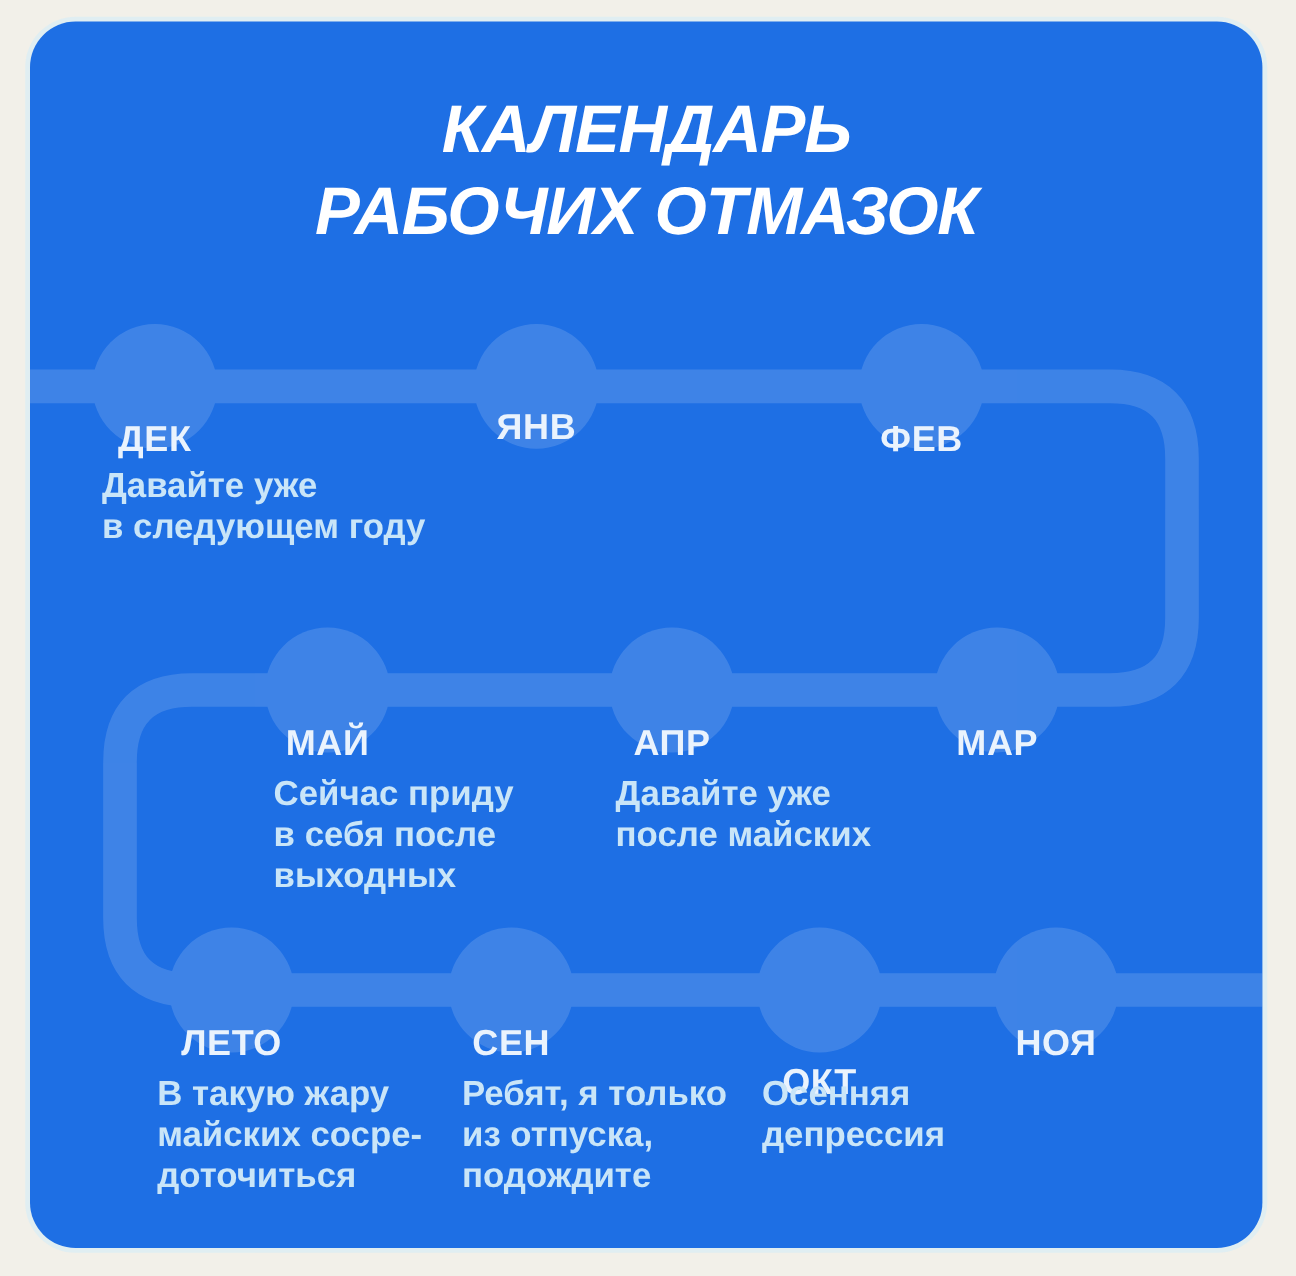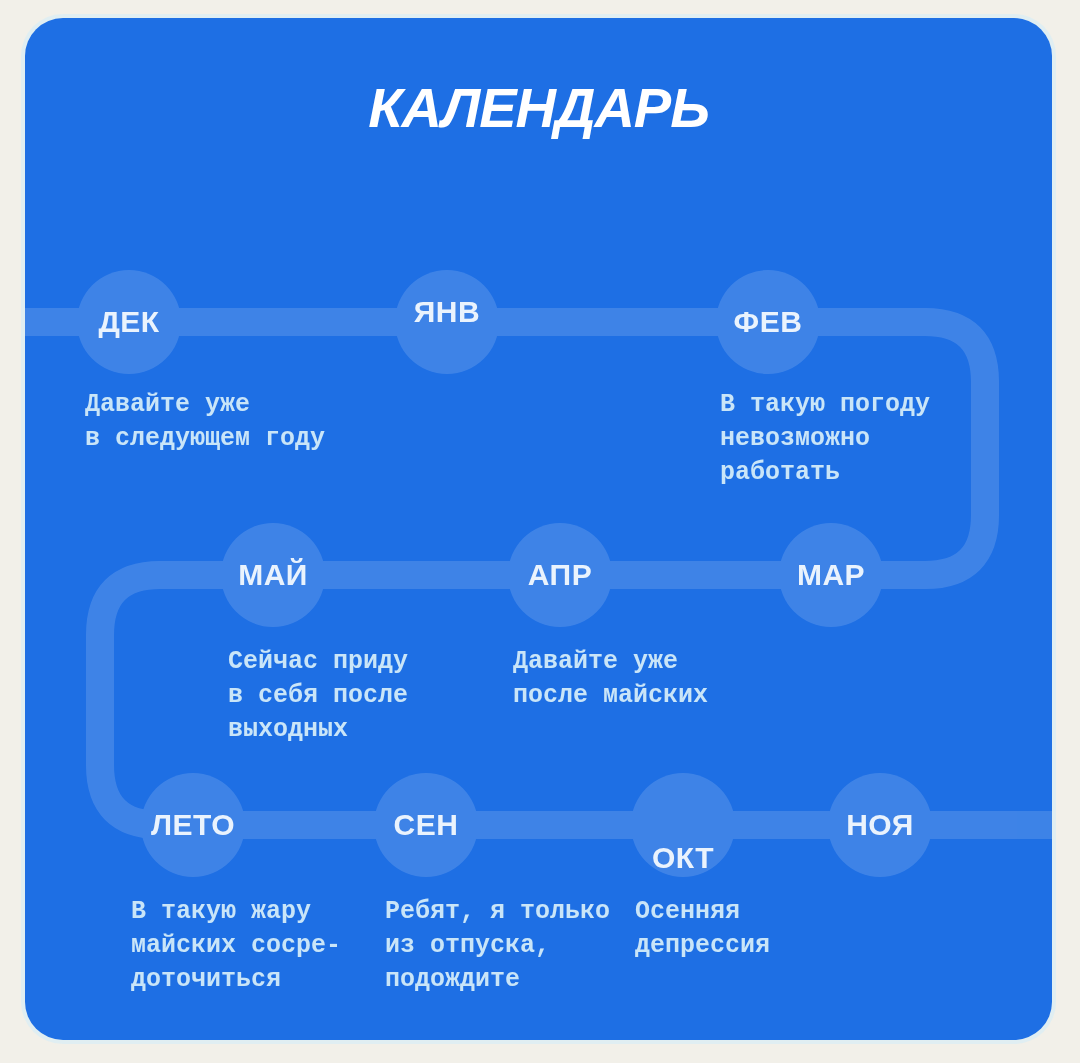--- a/index.html
+++ b/index.html
@@ -47,30 +47,30 @@
   }
   .month{
     position:absolute;
     transform:translate(-50%,-50%);
     color:var(--month-text);
     font-size:30px;
     font-weight:bold;
     letter-spacing:0.5px;
     white-space:nowrap;
     z-index:2;
+    margin-top:45px;
   }
   .excuse{
     position:absolute;
     color:var(--excuse-text);
-    font-size:25px;
+    font-size:29px;
     line-height:34px;
     font-weight:bold;
     white-space:pre-line;
     z-index:2;
-    font-family:Liberation Mono, monospace;
   }
   
   .m0{left:104px;top:304px}
   .m1{left:422px;top:294px}
   .m2{left:743px;top:304px}
   .m3{left:248px;top:557px}
   .m4{left:535px;top:557px}
   .m5{left:806px;top:557px}
   .m6{left:168px;top:807px}
   .m7{left:401px;top:807px}
@@ -88,20 +88,21 @@
   .e8{left:610px;top:877px}
   .e9{left:813px;top:877px}
 </style>
 </head>
 <body>
 
 <div class="card">
 
   <div class="title">
     <div>КАЛЕНДАРЬ</div>
+    <div>РАБОЧИХ ОТМАЗОК</div>
   </div>
 
   <svg class="track-svg" viewBox="0 0 1027 1028">
     <g fill="#FFFFFF" stroke="#FFFFFF" opacity="0.14">
       <path d="M -5 304 L 900 304 Q 960 304 960 364 L 960 497 Q 960 557 900 557 L 135 557 Q 75 557 75 617 L 75 747 Q 75 807 135 807 L 1032 807" fill="none" stroke-width="28"></path>
       <circle cx="104" cy="304" r="52" stroke="none"></circle>
       <circle cx="422" cy="304" r="52" stroke="none"></circle>
       <circle cx="743" cy="304" r="52" stroke="none"></circle>
       <circle cx="248" cy="557" r="52" stroke="none"></circle>
       <circle cx="535" cy="557" r="52" stroke="none"></circle>
@@ -119,23 +120,20 @@
   <div class="month m3">МАЙ</div>
   <div class="month m4">АПР</div>
   <div class="month m5">МАР</div>
   <div class="month m6">ЛЕТО</div>
   <div class="month m7">СЕН</div>
   <div class="month m8">ОКТ</div>
   <div class="month m9">НОЯ</div>
 
   <div class="excuse e0">Давайте уже
 в следующем году</div>
-  <div class="excuse e2">В такую погоду
-невозможно
-работать</div>
   <div class="excuse e3">Сейчас приду
 в себя после
 выходных</div>
   <div class="excuse e4">Давайте уже
 после майских</div>
   <div class="excuse e6">В такую жару
 майских сосре-
 доточиться</div>
   <div class="excuse e7">Ребят, я только
 из отпуска,

